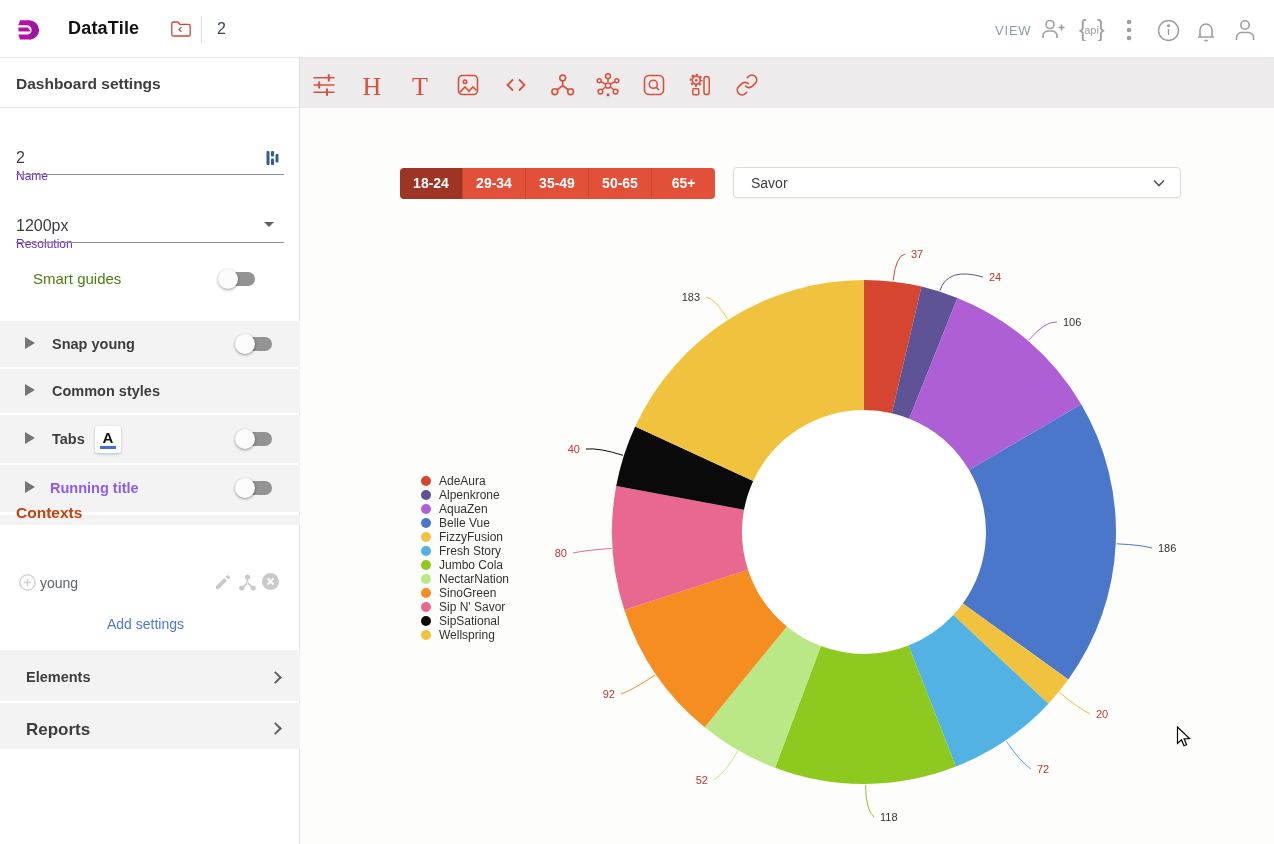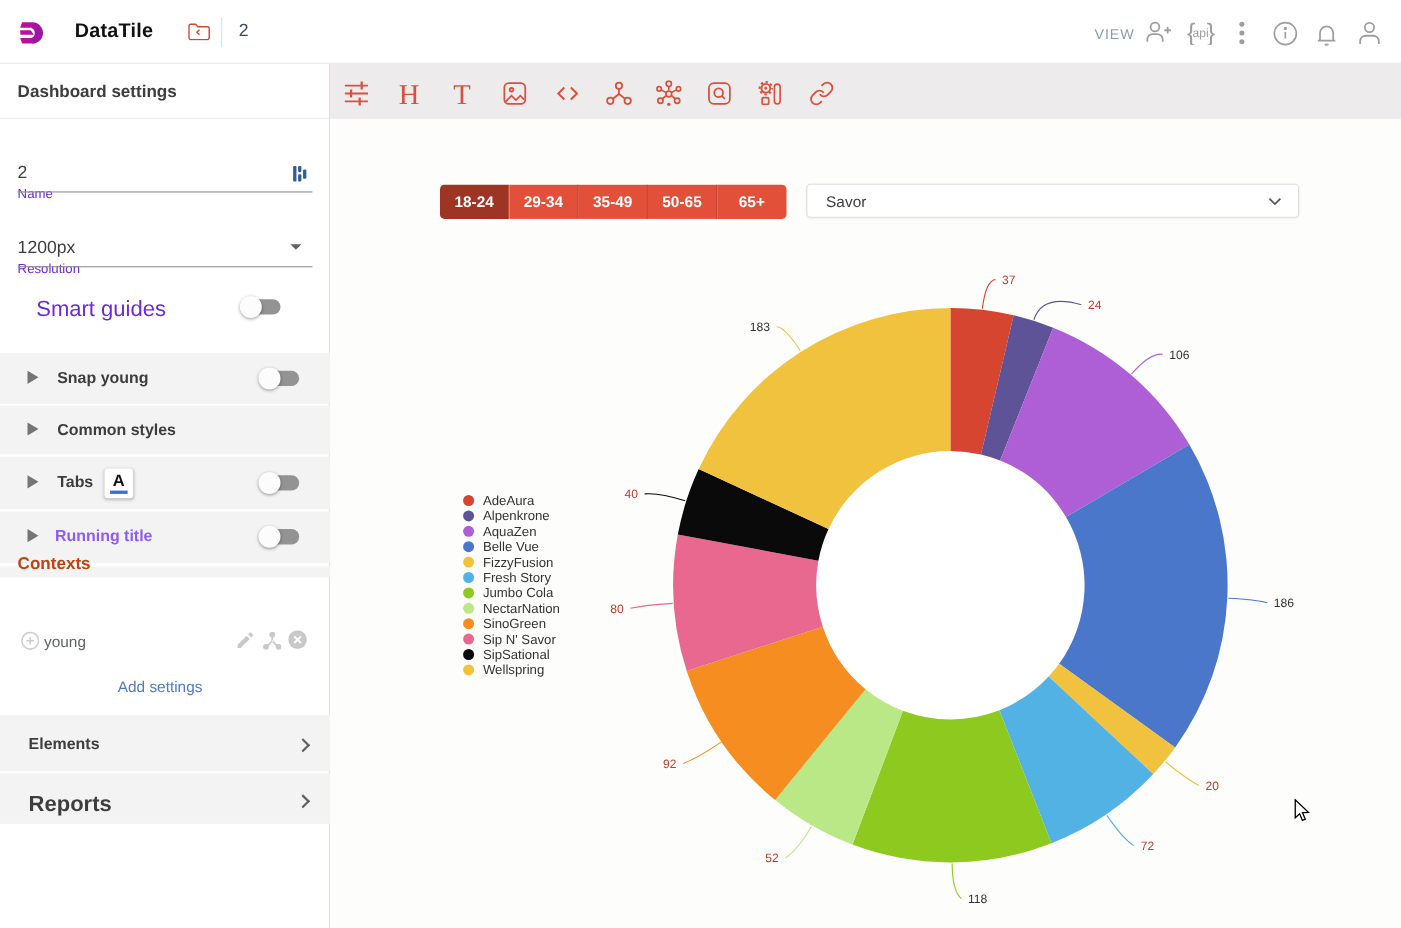--- a/index.html
+++ b/index.html
@@ -36,21 +36,21 @@
 .toolbar { position:absolute; left:300px; top:58px; width:974px; height:50px; background:#edebec; z-index:3; }
 .mainbg { position:absolute; left:300px; top:108px; width:974px; height:736px; background:#fdfdfc; }
 .btngroup { position:absolute; left:400px; top:168px; height:16px; display:flex; z-index:2; }
 .btn { width:63px; height:31px; background:#e2503a; color:#fff; font-size:14px; font-weight:bold;
   text-align:center; line-height:31px; border-right:1px solid #c54531; }
 .btn:last-child { border-right:none; border-radius:0 4px 4px 0; }
 .btn.sel { background:#9e3423; border-radius:4px 0 0 4px; }
 .select { position:absolute; left:733px; top:167px; width:448px; height:31px; background:#fff;
   border:1px solid #dedede; border-radius:4px; box-shadow:0 1px 2px rgba(0,0,0,0.05); z-index:2; }
 .select span { position:absolute; left:17px; top:7px; font-size:14px; color:#3d3d3d; }
-.legend { position:absolute; left:421px; top:448px; z-index:2; }
+.legend { position:absolute; left:421px; top:474px; z-index:2; }
 .litem { height:14px; font-size:12px; color:#333; white-space:nowrap; }
 .ldot { display:inline-block; width:10px; height:10px; border-radius:50%; margin-right:8px;
   vertical-align:-1px; }
 #chartsvg { position:absolute; left:0; top:0; z-index:1; }
 #chartsvg text { font-size:11px; font-family:"Liberation Sans",sans-serif; }
 </style>
 </head>
 <body>
 <div class="topbar">
   <svg class="logo" width="23" height="20" viewBox="0 0 23 20">
@@ -106,21 +106,21 @@
     <rect x="2.5" y="1" width="3" height="14" rx="1" fill="#2f5f93"></rect>
     <rect x="7" y="1" width="3" height="5.5" rx="1" fill="#2f5f93"></rect>
     <rect x="7" y="8.5" width="3" height="6.5" rx="1" fill="#2f5f93"></rect>
     <rect x="11.5" y="4" width="3" height="8.5" rx="1" fill="#2f5f93"></rect>
   </svg>
   <div class="uline" style="top:116px"></div>
   <span class="lbl" style="top:136px">Resolution</span>
   <span class="val" style="top:159px">1200px</span>
   <div class="selarrow" style="left:264px;top:164px"></div>
   <div class="uline" style="top:184px"></div>
-  <span style="position:absolute;left:33px;top:212px;font-size:20px;color:#6d28d9">Smart guides</span>
+  <span style="position:absolute;left:33px;top:212px;font-size:15px;color:#4d7c0f">Smart guides</span>
   <div class="toggle" style="left:221px;top:214px"></div>
 
   <div class="srow" style="top:263px;height:46px"></div>
   <div class="tri" style="top:279px"></div>
   <span class="rtext" style="position:absolute;left:52px;top:278px;font-size:14.5px;font-weight:600;color:#3d3d3d">Snap young</span>
   <div class="toggle" style="left:238px;top:279px"></div>
 
   <div class="srow" style="top:311px;height:44px"></div>
   <div class="tri" style="top:326px"></div>
   <span style="position:absolute;left:52px;top:325px;font-size:14.5px;font-weight:600;color:#3d3d3d">Common styles</span>
@@ -160,21 +160,21 @@
     <circle cx="8.5" cy="8.5" r="8.5" fill="#c9c9c9"></circle>
     <path d="M5.5 5.5 L11.5 11.5 M11.5 5.5 L5.5 11.5" stroke="#fff" stroke-width="1.8"></path>
   </svg>
   <span style="position:absolute;left:107px;top:558px;font-size:14px;color:#4d7bc6">Add settings</span>
 
   <div class="srow" style="top:592px;height:51px"></div>
   <span style="position:absolute;left:26px;top:611px;font-size:14.5px;font-weight:600;color:#3d3d3d">Elements</span>
   <div class="chev" style="left:271px;top:615px"></div>
 
   <div class="srow" style="top:645px;height:46px"></div>
-  <span style="position:absolute;left:26px;top:662px;font-size:20px;font-weight:600;color:#3d3d3d">Reports</span>
+  <span style="position:absolute;left:26px;top:662px;font-size:17px;font-weight:600;color:#3d3d3d">Reports</span>
   <div class="chev" style="left:271px;top:666px"></div>
 </div>
 <div class="toolbar">
   <svg style="position:absolute;left:12px;top:15px" width="24" height="24" viewBox="0 0 24 24" fill="none" stroke="#d9503c" stroke-width="1.8">
     <path d="M1.5 4.8 H22.5 M1.5 12 H22.5 M1.5 19.2 H22.5" stroke-width="1.6"></path>
     <path d="M16.8 1.2 V8.4 M7.2 8.4 V15.6 M15 15.6 V22.8" stroke-width="2"></path>
   </svg>
   <svg style="position:absolute;left:60px;top:15px" width="24" height="24" viewBox="0 0 24 24">
     <text x="12" y="21.5" text-anchor="middle" font-family="Liberation Serif" font-size="26" fill="#d9503c">H</text>
   </svg>

